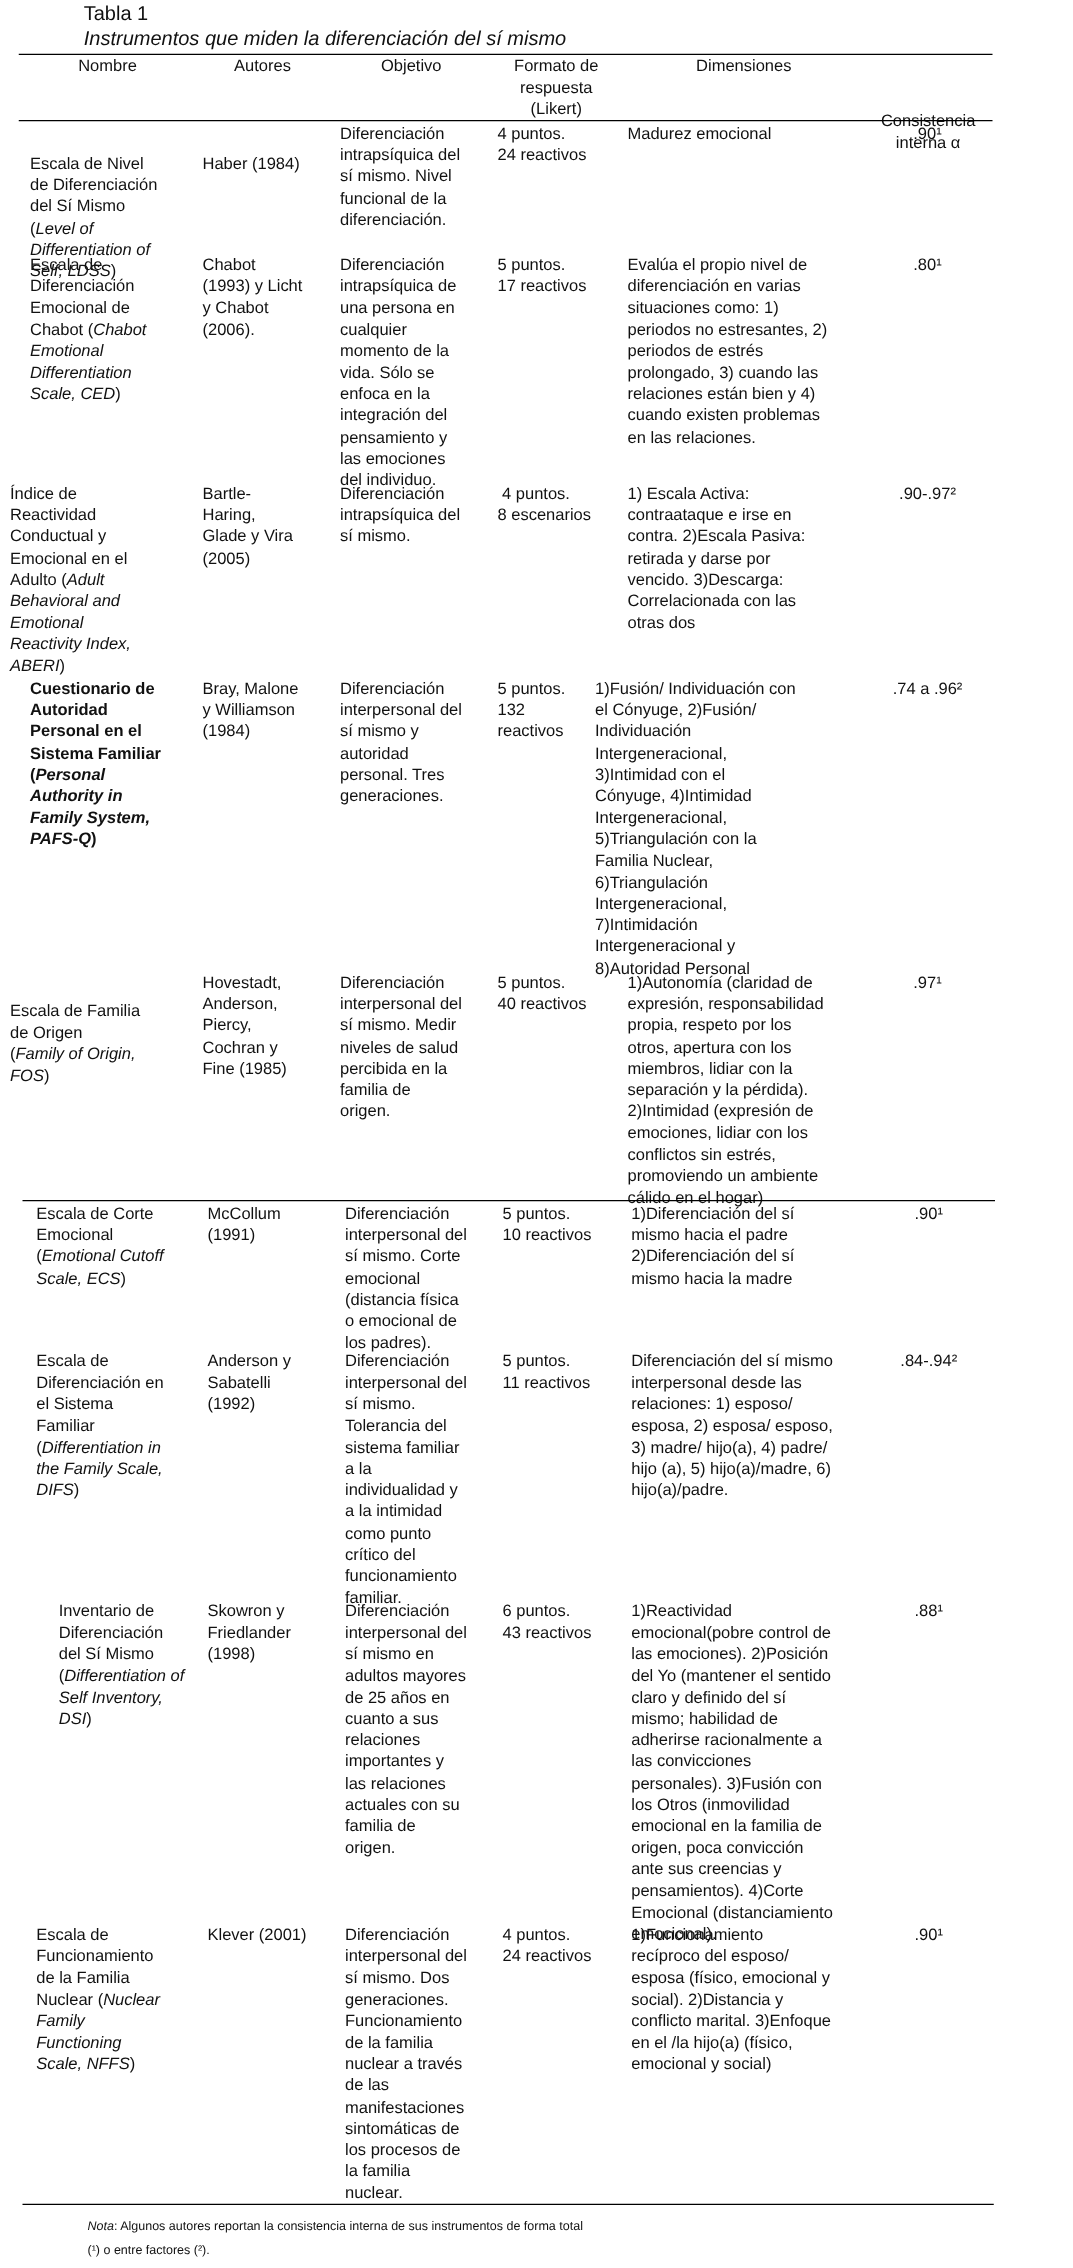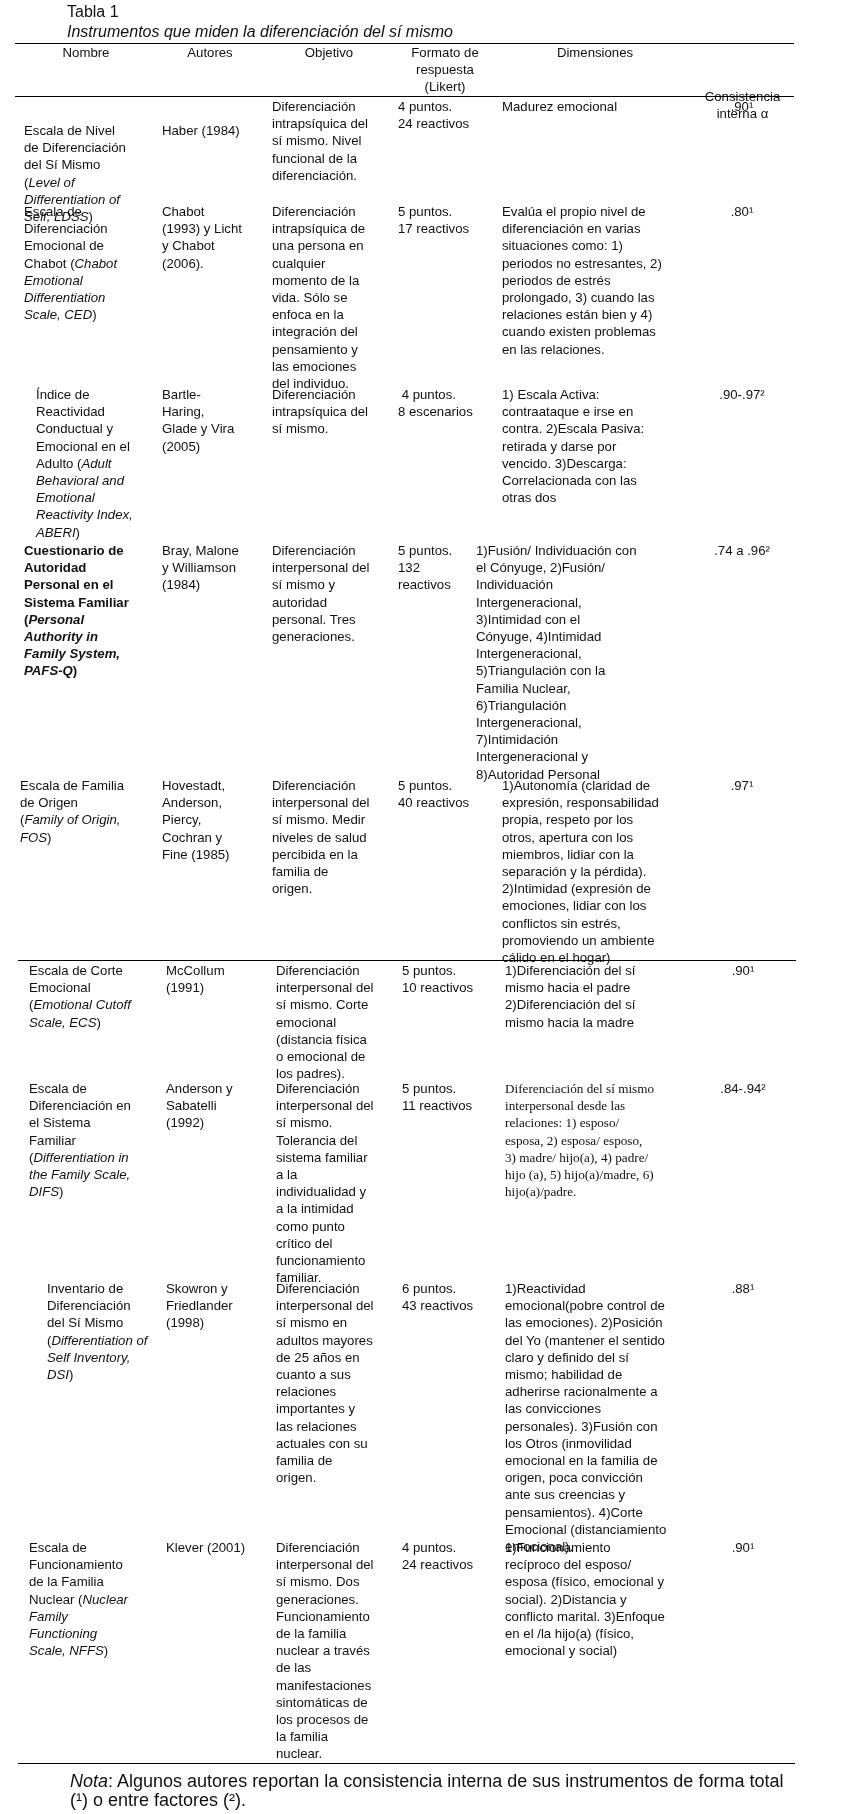--- a/index.html
+++ b/index.html
@@ -11,21 +11,21 @@
   .rule { position: absolute; height: 1px; background: #000; }
   .hdr { position: absolute; top: 45px; text-align: center; font-size: 13.2px; line-height: 16.8px; }
   .row { position: absolute; left: 0; width: 858px; }
   .cell { position: absolute; top: 0; white-space: pre-line; }
   .c-name { width: 132px; }
   .c-auth { width: 112px; }
   .c-obj { width: 122px; }
   .c-fmt { width: 100px; }
   .c-dim { width: 190px; }
   .c-alpha { width: 90px; text-align: center; }
-  .nota { left: 70px; top: 1772px; font-size: 18px; line-height: 19px; width: 720px; }
+  .nota { left: 70px; top: 1772px; font-size: 10px; line-height: 19px; width: 720px; }
   i { font-style: italic; }
 </style>
 </head>
 <body>
 
 <div class="abs title">Tabla 1</div>
 <div class="abs subtitle">Instrumentos que miden la diferenciación del sí mismo</div>
 
 <div class="rule" style="left:15px; top:43px; width:779px;"></div>
 
@@ -91,21 +91,21 @@
 periodos no estresantes, 2)
 periodos de estrés
 prolongado, 3) cuando las
 relaciones están bien y 4)
 cuando existen problemas
 en las relaciones.</div>
   <div class="cell c-alpha" style="left:697px;">.80¹</div>
 </div>
 
 <div class="row" style="top:386px;">
-  <div class="cell c-name" style="left:36px;"><span>Índice de
+  <div class="cell c-name" style="left:8px;"><span>Índice de
 Reactividad
 Conductual y
 Emocional en el
 Adulto (</span><i>Adult
 Behavioral and
 Emotional
 Reactivity Index,
 ABERI</i><span>)</span></div>
   <div class="cell c-auth" style="left:162px;">Bartle-
 Haring,
@@ -158,21 +158,21 @@
 Familia Nuclear,
 6)Triangulación
 Intergeneracional,
 7)Intimidación
 Intergeneracional y
 8)Autoridad Personal</div>
   <div class="cell c-alpha" style="left:697px;">.74 a .96²</div>
 </div>
 
 <div class="row" style="top:777px;">
-  <div class="cell c-name" style="left:20px;"><span>Escala de Familia
+  <div class="cell c-name" style="left:8px;margin-top:23px;"><span>Escala de Familia
 de Origen
 (</span><i>Family of Origin,
 FOS</i><span>)</span></div>
   <div class="cell c-auth" style="left:162px;">Hovestadt,
 Anderson,
 Piercy,
 Cochran y
 Fine (1985)</div>
   <div class="cell c-obj" style="left:272px;">Diferenciación
 interpersonal del
@@ -240,21 +240,21 @@
 sistema familiar
 a la
 individualidad y
 a la intimidad
 como punto
 crítico del
 funcionamiento
 familiar.</div>
   <div class="cell c-fmt" style="left:402px;">5 puntos.
 11 reactivos</div>
-  <div class="cell c-dim" style="left:505px;font-family:Liberation Serif, serif;">Diferenciación del sí mismo
+  <div class="cell c-dim" style="left:505px;">Diferenciación del sí mismo
 interpersonal desde las
 relaciones: 1) esposo/
 esposa, 2) esposa/ esposo,
 3) madre/ hijo(a), 4) padre/
 hijo (a), 5) hijo(a)/madre, 6)
 hijo(a)/padre.</div>
   <div class="cell c-alpha" style="left:698px;">.84-.94²</div>
 </div>
 
 <div class="row" style="top:1280px;">

